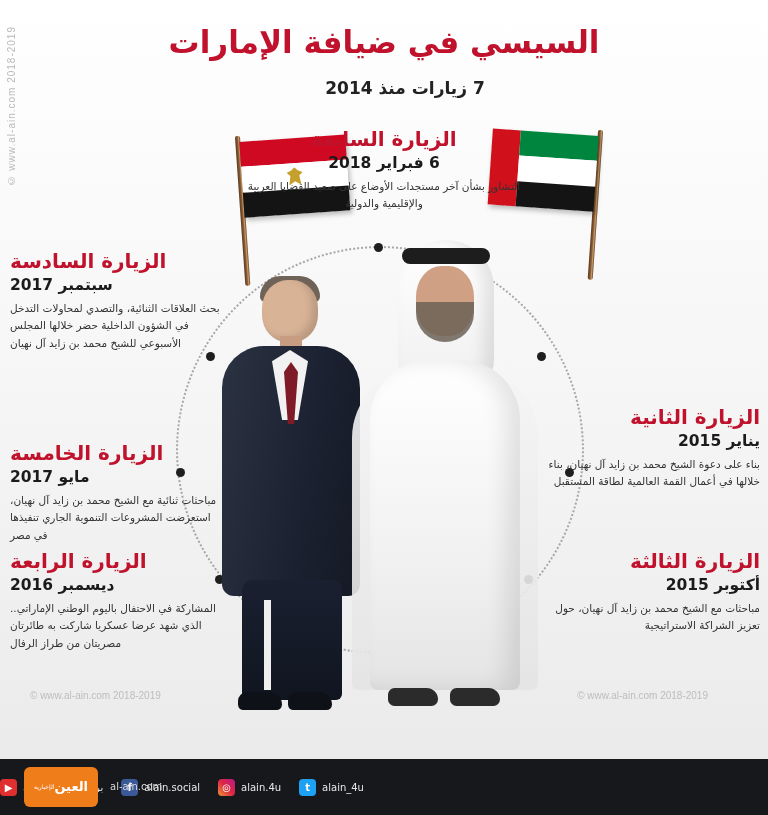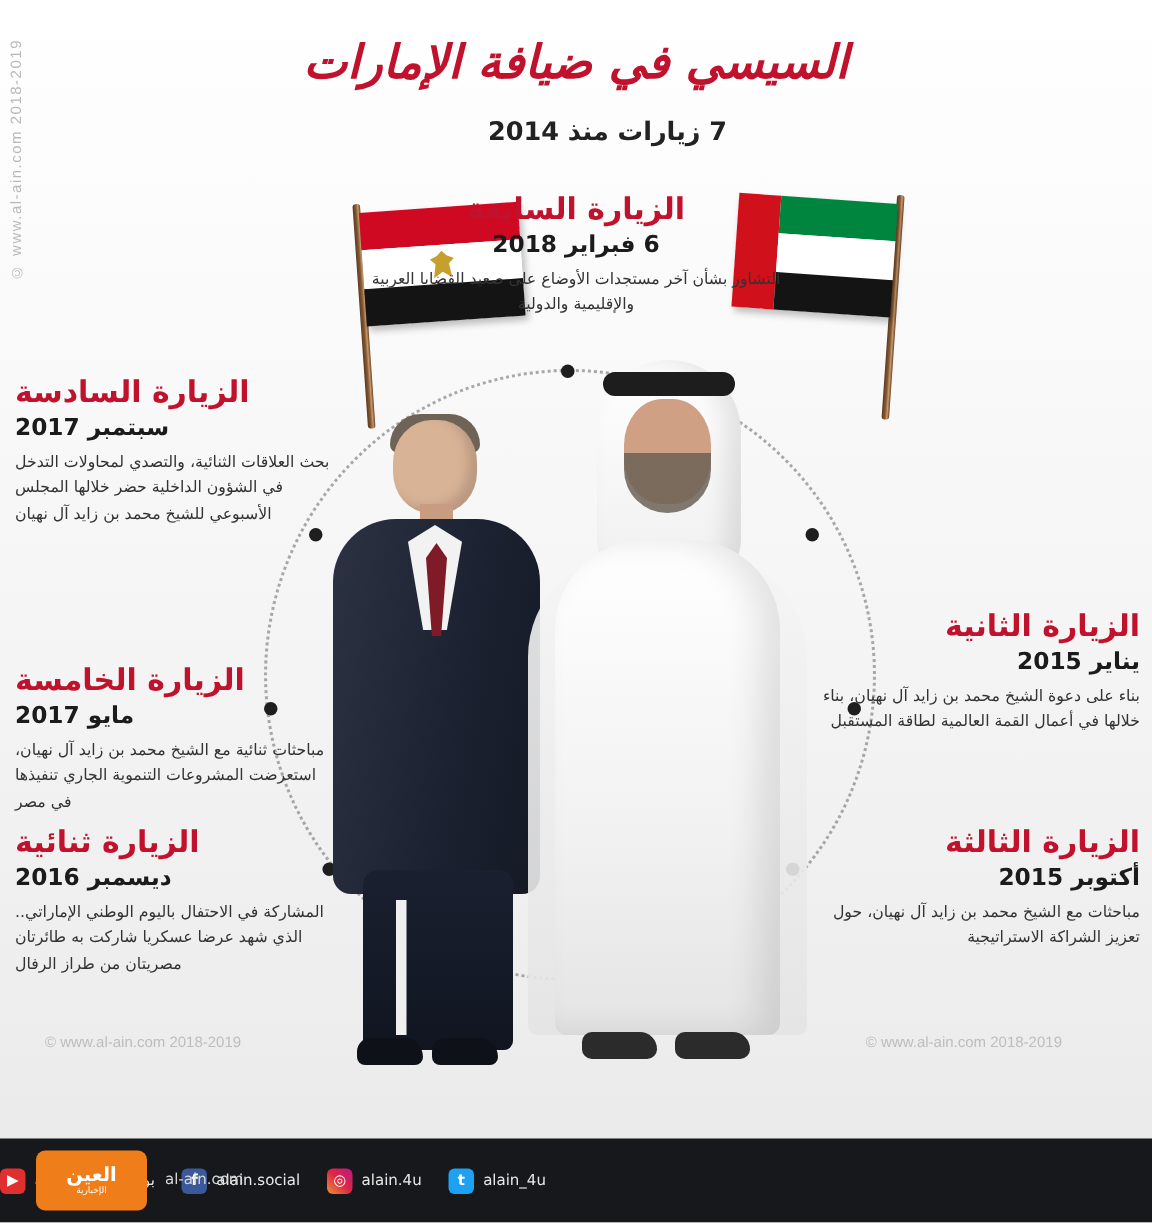--- a/index.html
+++ b/index.html
@@ -27,21 +27,20 @@
     font-family:"Liberation Sans",sans-serif;text-align:center;line-height:1.25;
   }
   .wm-bl{left:30px;top:690px;}
   .wm-br{right:60px;top:690px;}
 
   
   .title{
     position:absolute;top:24px;left:0;right:0;text-align:center;
     font-size:31px;font-weight:bold;color:#c0122c;
     letter-spacing:0px;
-    font-style:italic;
   }
   .subtitle{
     position:absolute;top:78px;left:0;right:0;text-align:center;
     font-size:17px;font-weight:bold;color:#222;padding-left:42px;
   }
 
   
   .flagwrap{position:absolute;width:120px;height:150px;}
   .flag-eg{left:238px;top:132px;transform:rotate(-4deg);}
   .flag-ae{left:480px;top:126px;transform:rotate(4deg);}
@@ -183,21 +182,21 @@
   }
   .social{position:absolute;left:0;top:0;height:56px;display:flex;align-items:center;gap:18px;padding-right:26px;direction:rtl;}
   .s-item{display:flex;align-items:center;gap:6px;color:#e8e8e8;font-size:10px;direction:ltr;}
   .s-ico{width:17px;height:17px;border-radius:4px;display:flex;align-items:center;justify-content:center;color:#fff;font-size:10px;font-weight:bold;}
   .ic-tw{background:#1da1f2;}
   .ic-ig{background:linear-gradient(45deg,#f09433,#dc2743,#bc1888);}
   .ic-fb{background:#3b5998;}
   .ic-yt{background:#e02f2f;}
   .brand{
     position:absolute;left:24px;top:8px;width:74px;height:40px;border-radius:6px;
-    background:#ef7d1a;display:flex;flex-direction:column;align-items:center;justify-content:center;
+    background:#ef7d1a;display:flex;align-items:center;justify-content:center;
     color:#fff;line-height:1.1;
   }
   .brand-ar{font-size:13px;font-weight:bold;}
   .brand-sub{font-size:6px;letter-spacing:.5px;}
   .brand-url{
     position:absolute;left:110px;top:22px;color:#d8d8d8;font-size:10px;direction:ltr;
   }
 </style>
 </head>
 <body>
@@ -278,21 +277,21 @@
     <div class="v-date">يناير 2015</div>
     <div class="v-text">بناء على دعوة الشيخ محمد بن زايد آل نهيان، بناء خلالها في أعمال القمة العالمية لطاقة المستقبل</div>
   </div>
   <div class="visit right-col v3">
     <div class="v-head">الزيارة الثالثة</div>
     <div class="v-date">أكتوبر 2015</div>
     <div class="v-text">مباحثات مع الشيخ محمد بن زايد آل نهيان، حول تعزيز الشراكة الاستراتيجية</div>
   </div>
 
   <div class="visit left-col v4">
-    <div class="v-head">الزيارة ثنائية</div>
+    <div class="v-head">الزيارة الرابعة</div>
     <div class="v-date">ديسمبر 2016</div>
     <div class="v-text">المشاركة في الاحتفال باليوم الوطني الإماراتي.. الذي شهد عرضا عسكريا شاركت به طائرتان مصريتان من طراز الرفال</div>
   </div>
   <div class="visit left-col v5">
     <div class="v-head">الزيارة الخامسة</div>
     <div class="v-date">مايو 2017</div>
     <div class="v-text">مباحثات ثنائية مع الشيخ محمد بن زايد آل نهيان، استعرضت المشروعات التنموية الجاري تنفيذها في مصر</div>
   </div>
   <div class="visit left-col v6">
     <div class="v-head">الزيارة السادسة</div>

